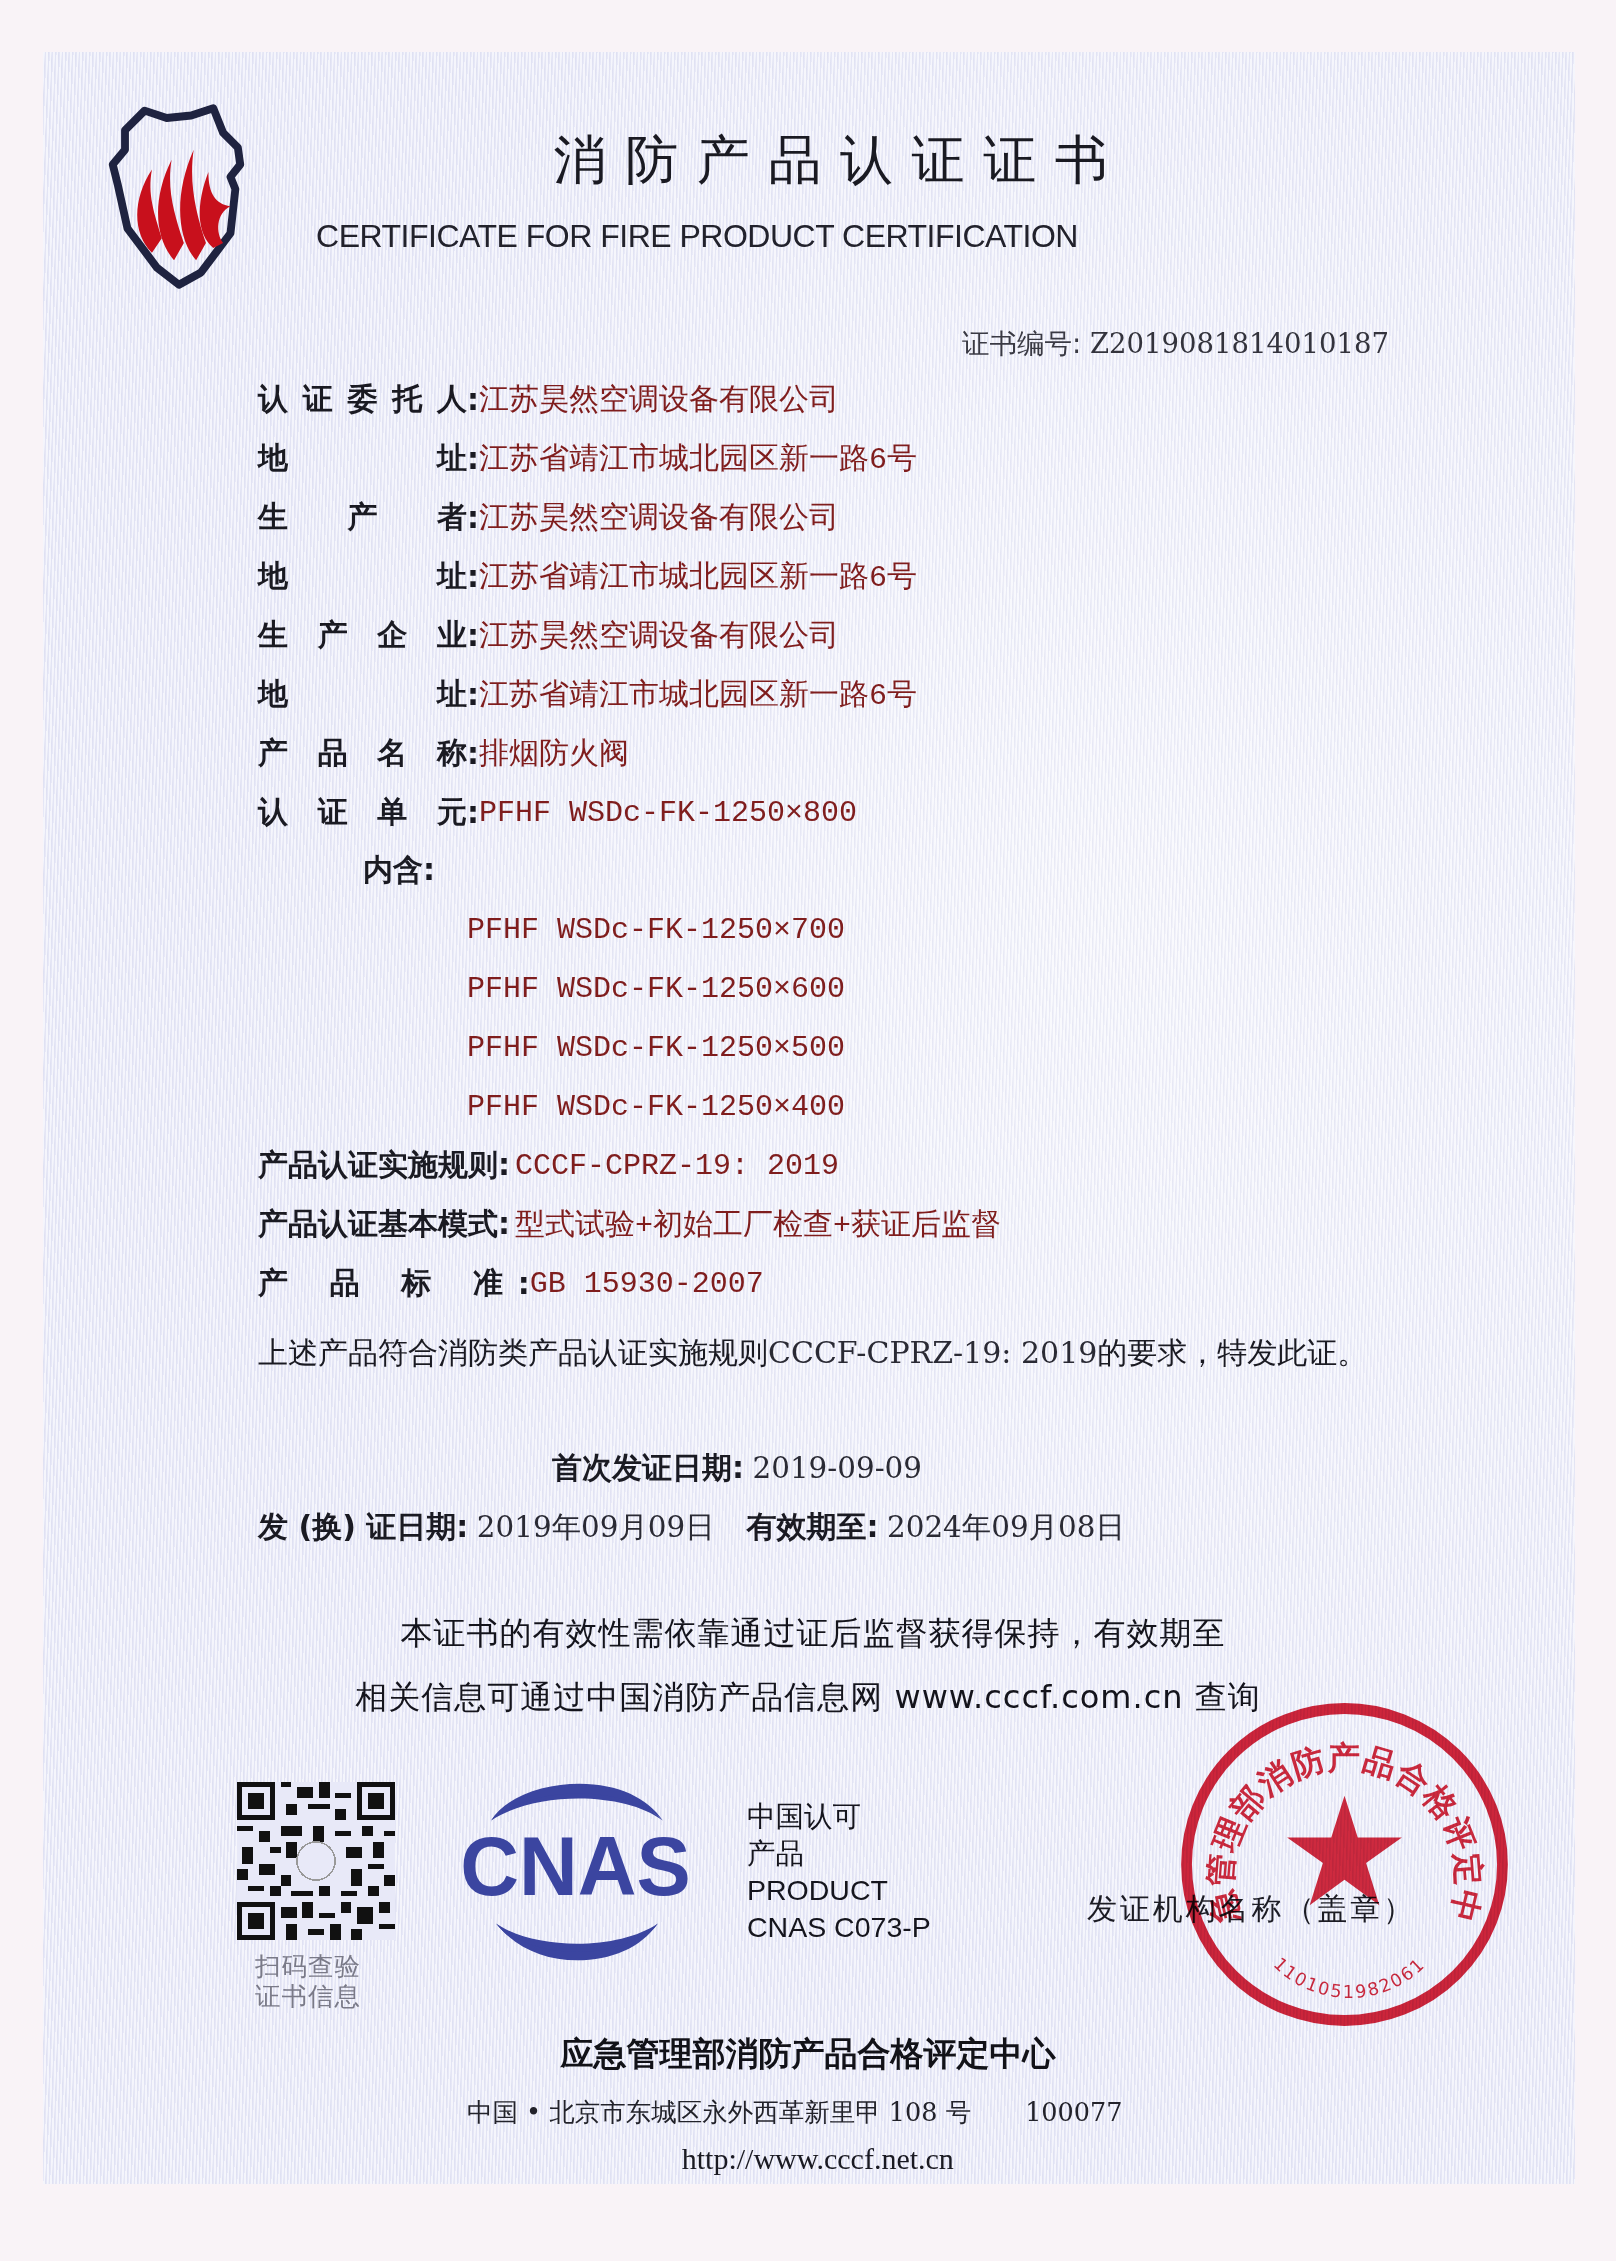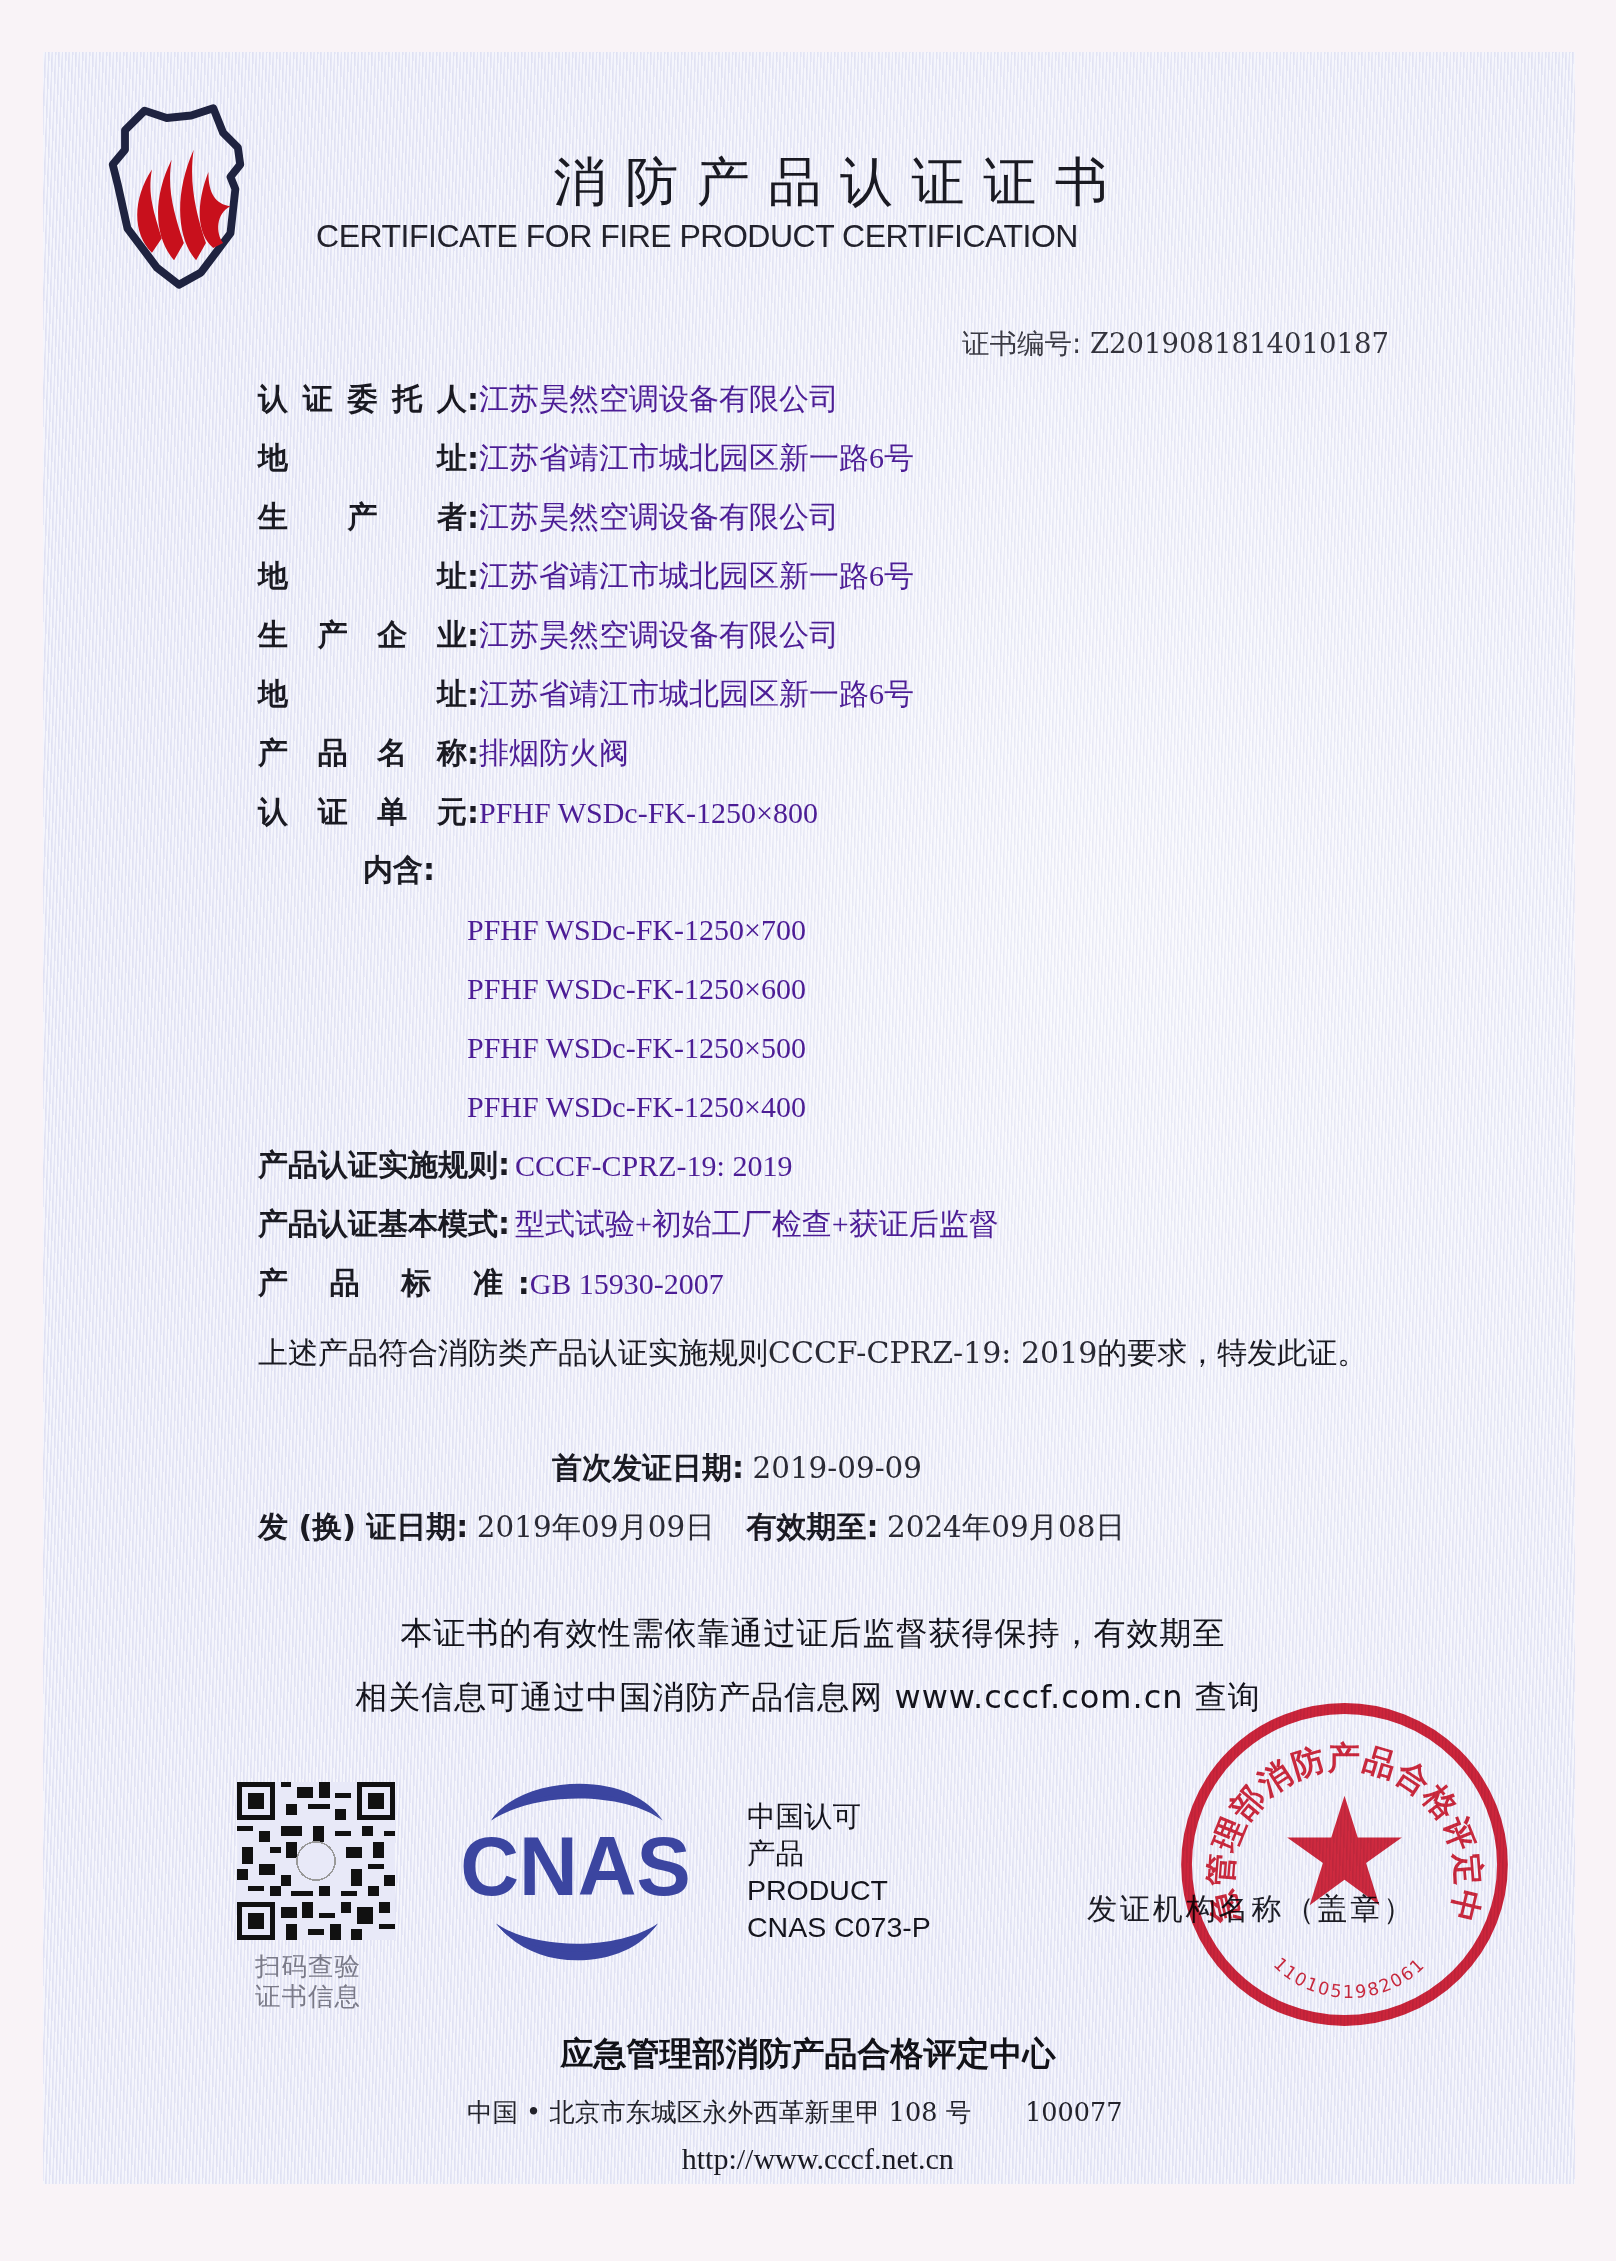--- a/index.html
+++ b/index.html
@@ -22,21 +22,21 @@
   }
   .abs { position: absolute; }
 
   
   .logo { left: 98px; top: 91px; width: 157px; height: 206px; }
 
   .title-cn {
     left: 0; width: 1616px; top: 125px; text-align: center;
     font-family: "DejaVu Sans", "Liberation Sans", sans-serif;
     font-size: 53px; letter-spacing: 18.6px; color: #1a1a22;
-    padding-left: 64px; box-sizing: border-box; margin-top: 22px;
+    padding-left: 64px; box-sizing: border-box;
   }
   .title-en {
     left: 0; width: 1369px; top: 218px; text-align: center;
     font-family: "Liberation Sans", "DejaVu Sans", sans-serif;
     font-size: 32px; letter-spacing: -0.5px; color: #22222c;
     padding-left: 25px; box-sizing: border-box;
   }
   .cert-no {
     left: 962px; top: 326px;
     font-size: 27.5px; color: #33333c;
@@ -48,22 +48,22 @@
     position: absolute; left: 258px;
     height: 49px; display: flex; align-items: center;
     white-space: nowrap;
   }
   .row .label {
     font-family: "DejaVu Sans", "Liberation Sans", sans-serif;
     font-weight: bold; font-size: 30px; color: #1a1a22;
     display: inline-block;
   }
   .row .value {
-    font-family: Liberation Serif, serif;
-    font-size: 30px; color: #4c1d95;
+    font-family: Liberation Mono, monospace;
+    font-size: 30px; color: #7f1d1d;
     display: inline-block;
   }
   .lbl-wide { width: 209px; display: inline-flex !important; justify-content: space-between; }
   .lbl-wide span { display: inline-block; }
 
   .sub-row { left: 363px; }
   .unit-row { left: 467px; }
 
   .stmt {
     position: absolute; left: 258px; top: 1322px; width: 1119px;

